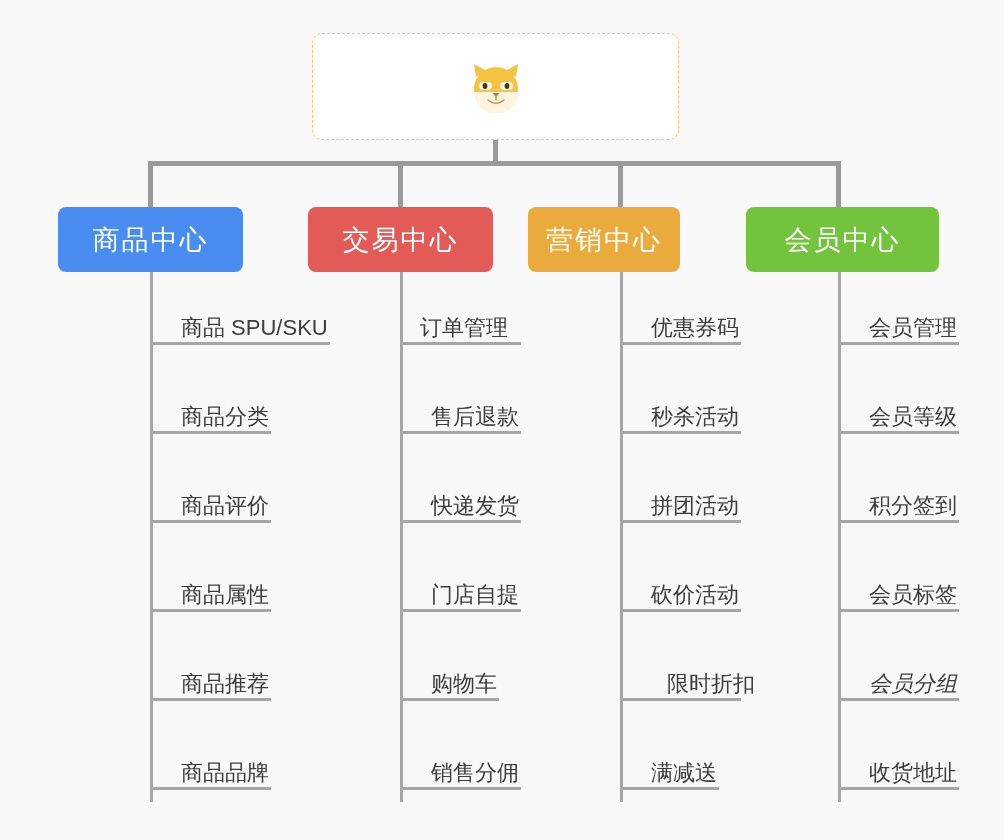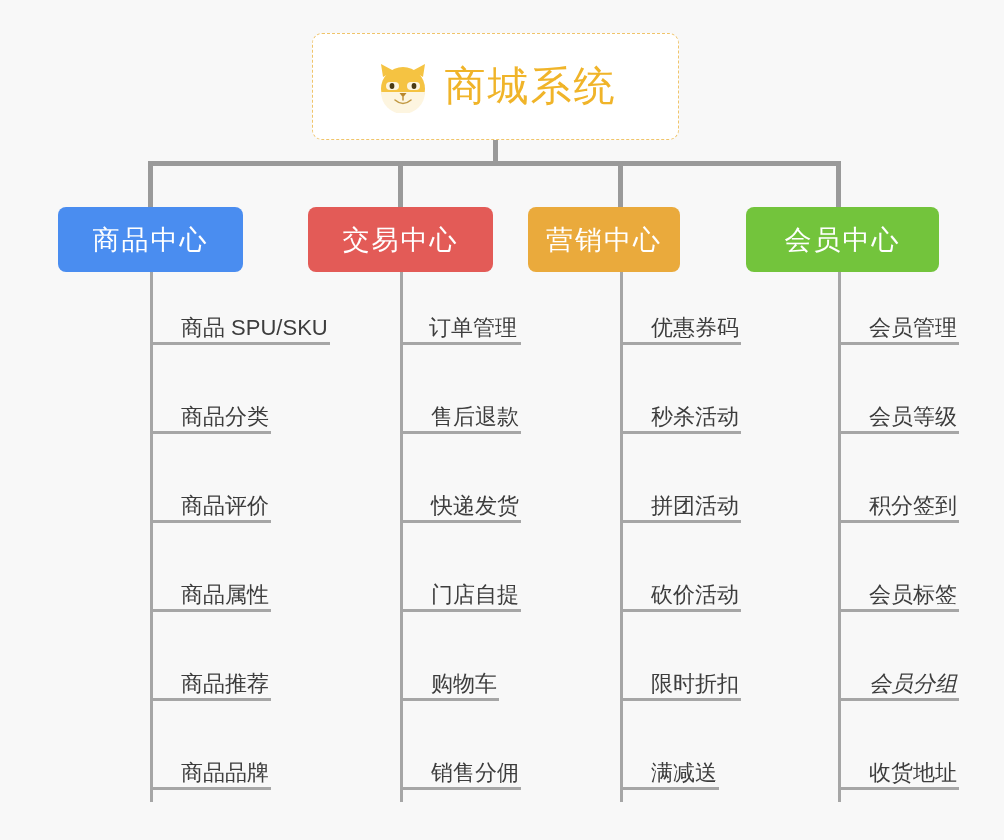--- a/index.html
+++ b/index.html
@@ -130,21 +130,20 @@
         <rect x="11" y="21" width="13" height="8" rx="4" fill="#fdf5e0"></rect>
         <rect x="32" y="21" width="13" height="8" rx="4" fill="#fdf5e0"></rect>
         <ellipse cx="17" cy="25" rx="2.4" ry="3" fill="#4a3a14"></ellipse>
         <ellipse cx="39" cy="25" rx="2.4" ry="3" fill="#4a3a14"></ellipse>
 
         <path d="M24.5 32 L31.5 32 L28 36.5 Z" fill="#b8862c"></path>
 
         <path d="M28 36.5 L28 39 M20 39 q8 7 16 0" stroke="#c29a45" stroke-width="1.6" fill="none" stroke-linecap="round"></path>
       </svg>
     </span>
-    <span class="root-title">商城系统</span>
   </div>
 
   <div class="conn conn-v" style="left:493px; top:140px; width:5px; height:25px;"></div>
 
   <div class="conn conn-h" style="left:148px; top:161px; width:693px; height:5px;"></div>
 
   <div class="conn conn-v" style="left:148px; top:161px; width:5px; height:47px;"></div>
   <div class="conn conn-v" style="left:398px; top:161px; width:5px; height:47px;"></div>
   <div class="conn conn-v" style="left:618px; top:161px; width:5px; height:47px;"></div>
   <div class="conn conn-v" style="left:836px; top:161px; width:5px; height:47px;"></div>
@@ -181,21 +180,21 @@
     </div>
   </div>
 
   <div class="column" style="left:0;">
     <div class="cat-box" style="left:308px; width:185px; background:#e35b57;">
       <span>交易中心</span>
     </div>
     <div class="spine" style="left:400px; top:65px; height:530px;"></div>
 
     <div class="leaf" style="left:400px; top:138px; width:80px;">
-      <span class="leaf-label" style="left:29px;">订单管理</span>
+      <span class="leaf-label" style="left:20px;">订单管理</span>
       <span class="leaf-rule" style="width: 121px;"></span>
     </div>
     <div class="leaf" style="left:400px; top:227px; width:80px;">
       <span class="leaf-label" style="left:31px;">售后退款</span>
       <span class="leaf-rule" style="width: 121px;"></span>
     </div>
     <div class="leaf" style="left:400px; top:316px; width:80px;">
       <span class="leaf-label" style="left:31px;">快递发货</span>
       <span class="leaf-rule" style="width: 121px;"></span>
     </div>
@@ -229,21 +228,21 @@
     </div>
     <div class="leaf" style="left:620px; top:316px; width:80px;">
       <span class="leaf-label" style="left:31px;">拼团活动</span>
       <span class="leaf-rule" style="width: 121px;"></span>
     </div>
     <div class="leaf" style="left:620px; top:405px; width:80px;">
       <span class="leaf-label" style="left:31px;">砍价活动</span>
       <span class="leaf-rule" style="width: 121px;"></span>
     </div>
     <div class="leaf" style="left:620px; top:494px; width:80px;">
-      <span class="leaf-label" style="left:31px;margin-top:34px;">限时折扣</span>
+      <span class="leaf-label" style="left:47px;margin-top:34px;">限时折扣</span>
       <span class="leaf-rule" style="width: 121px;"></span>
     </div>
     <div class="leaf" style="left:620px; top:583px; width:60px;">
       <span class="leaf-label" style="left:31px;">满减送</span>
       <span class="leaf-rule" style="width: 99px;"></span>
     </div>
   </div>
 
   <div class="column" style="left:0;">
     <div class="cat-box" style="left:746px; width:193px; background:#73c43c;">

